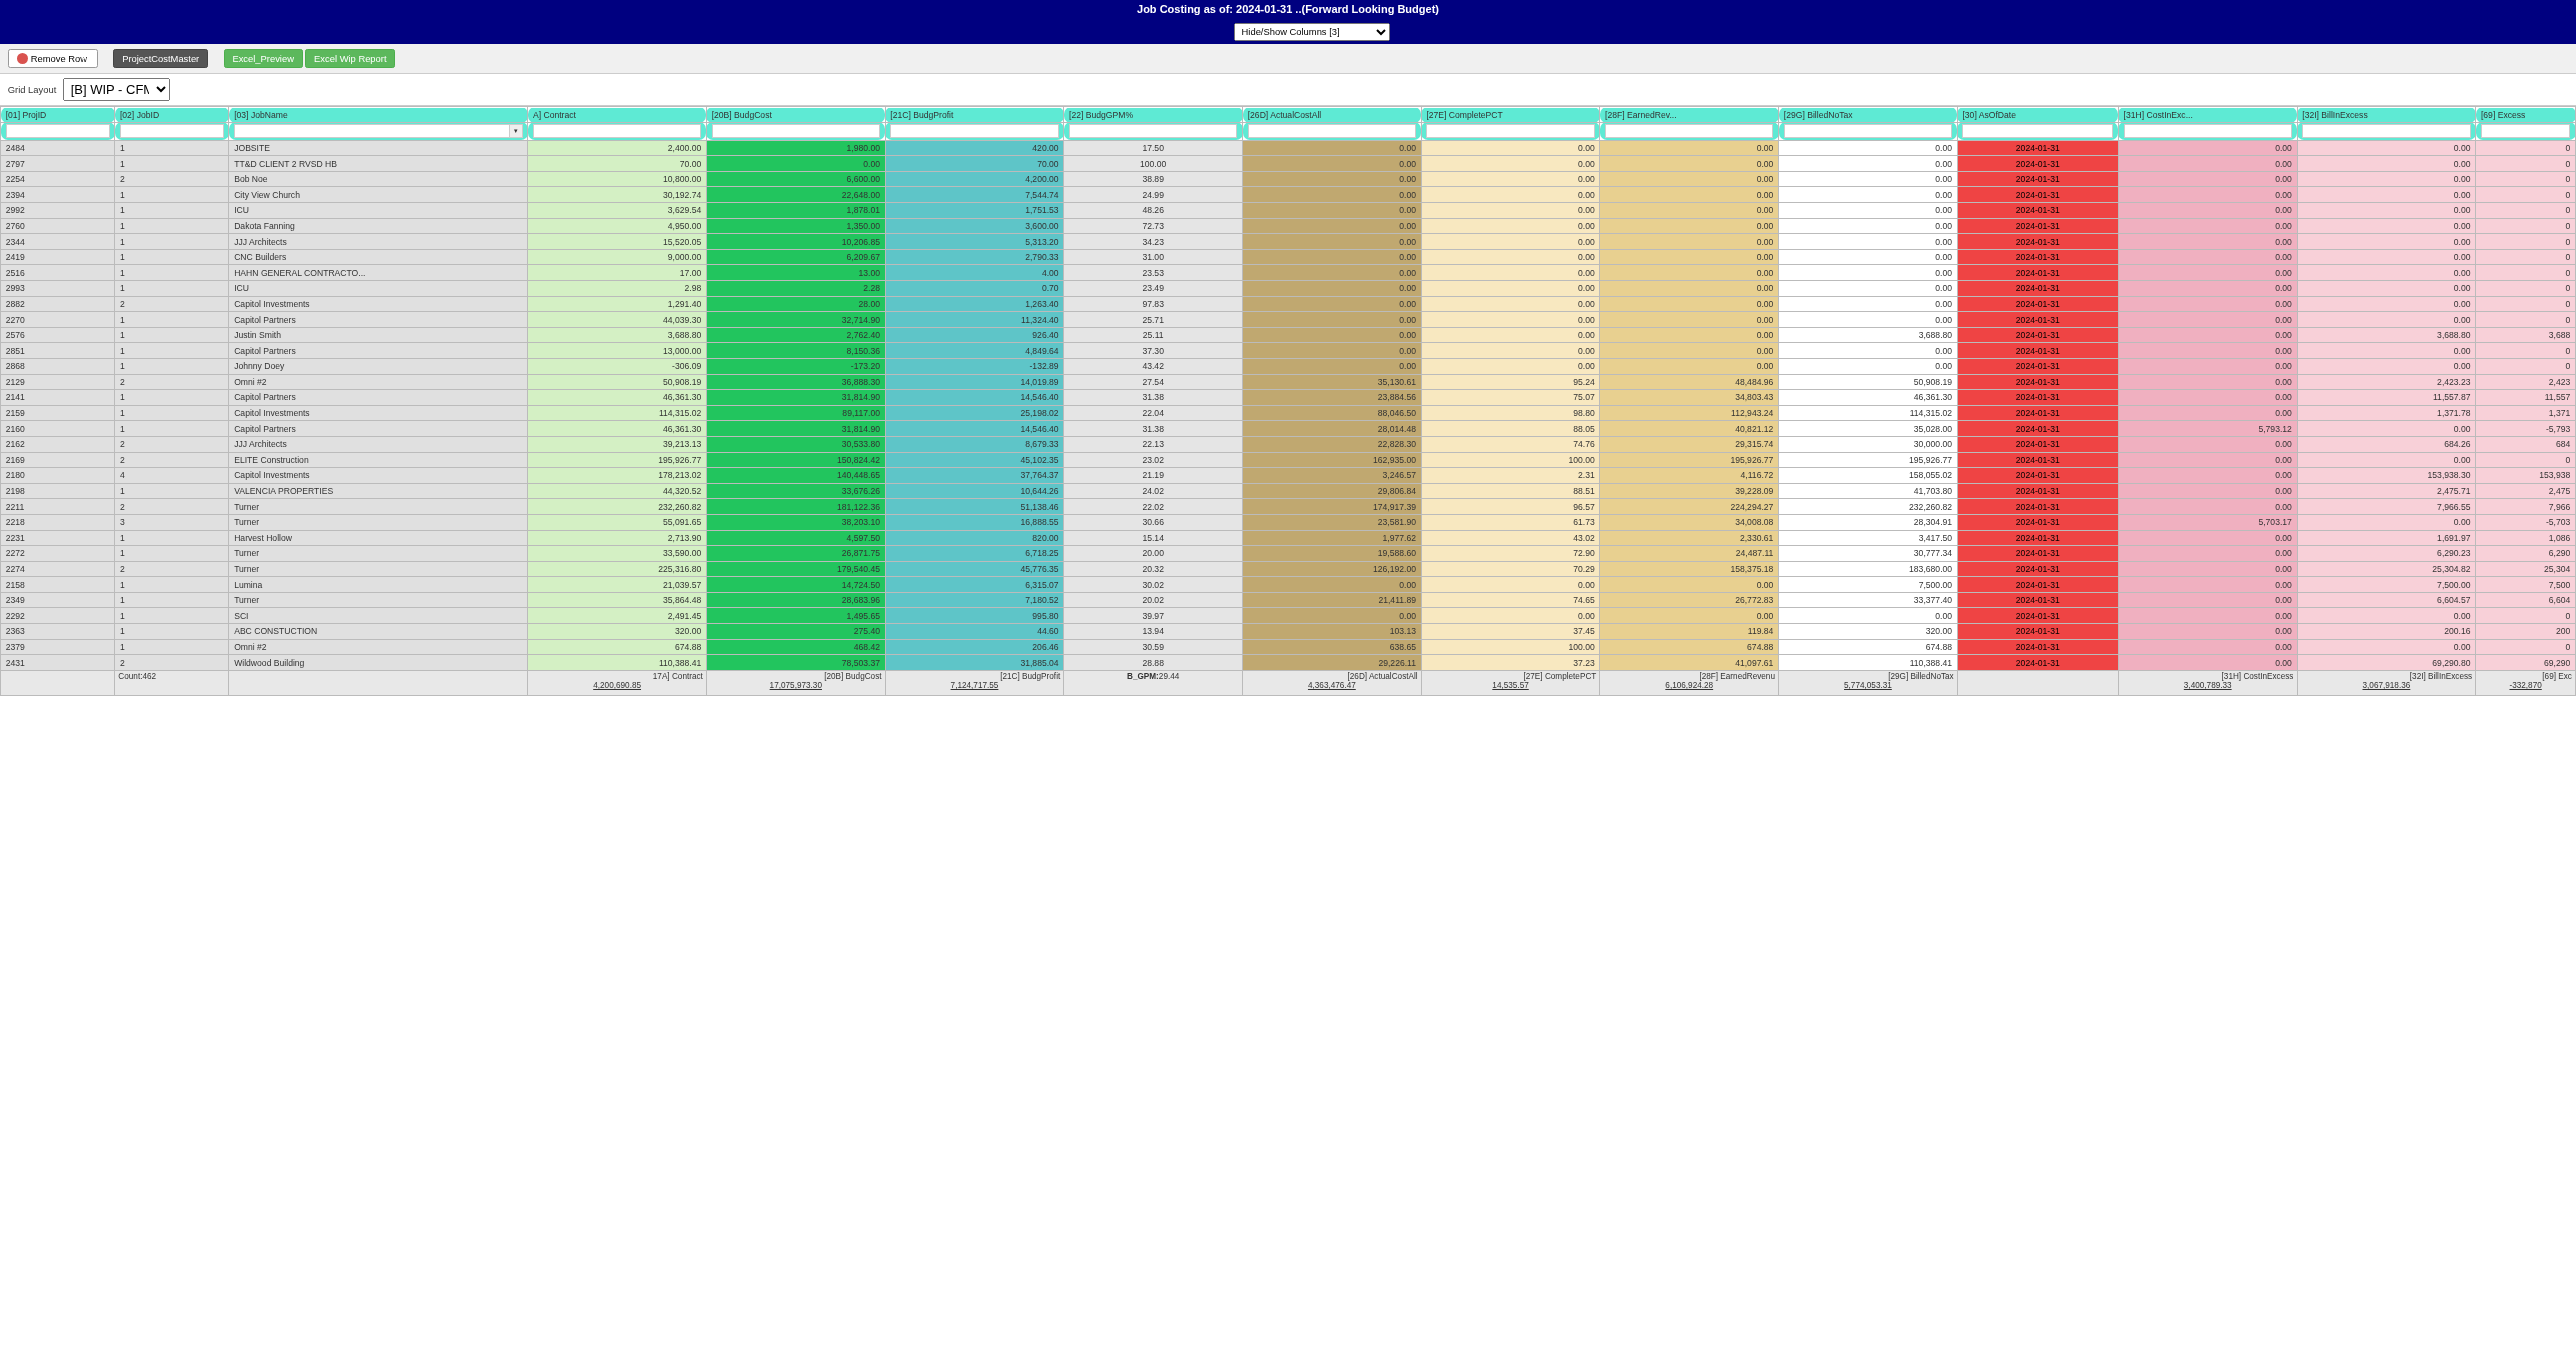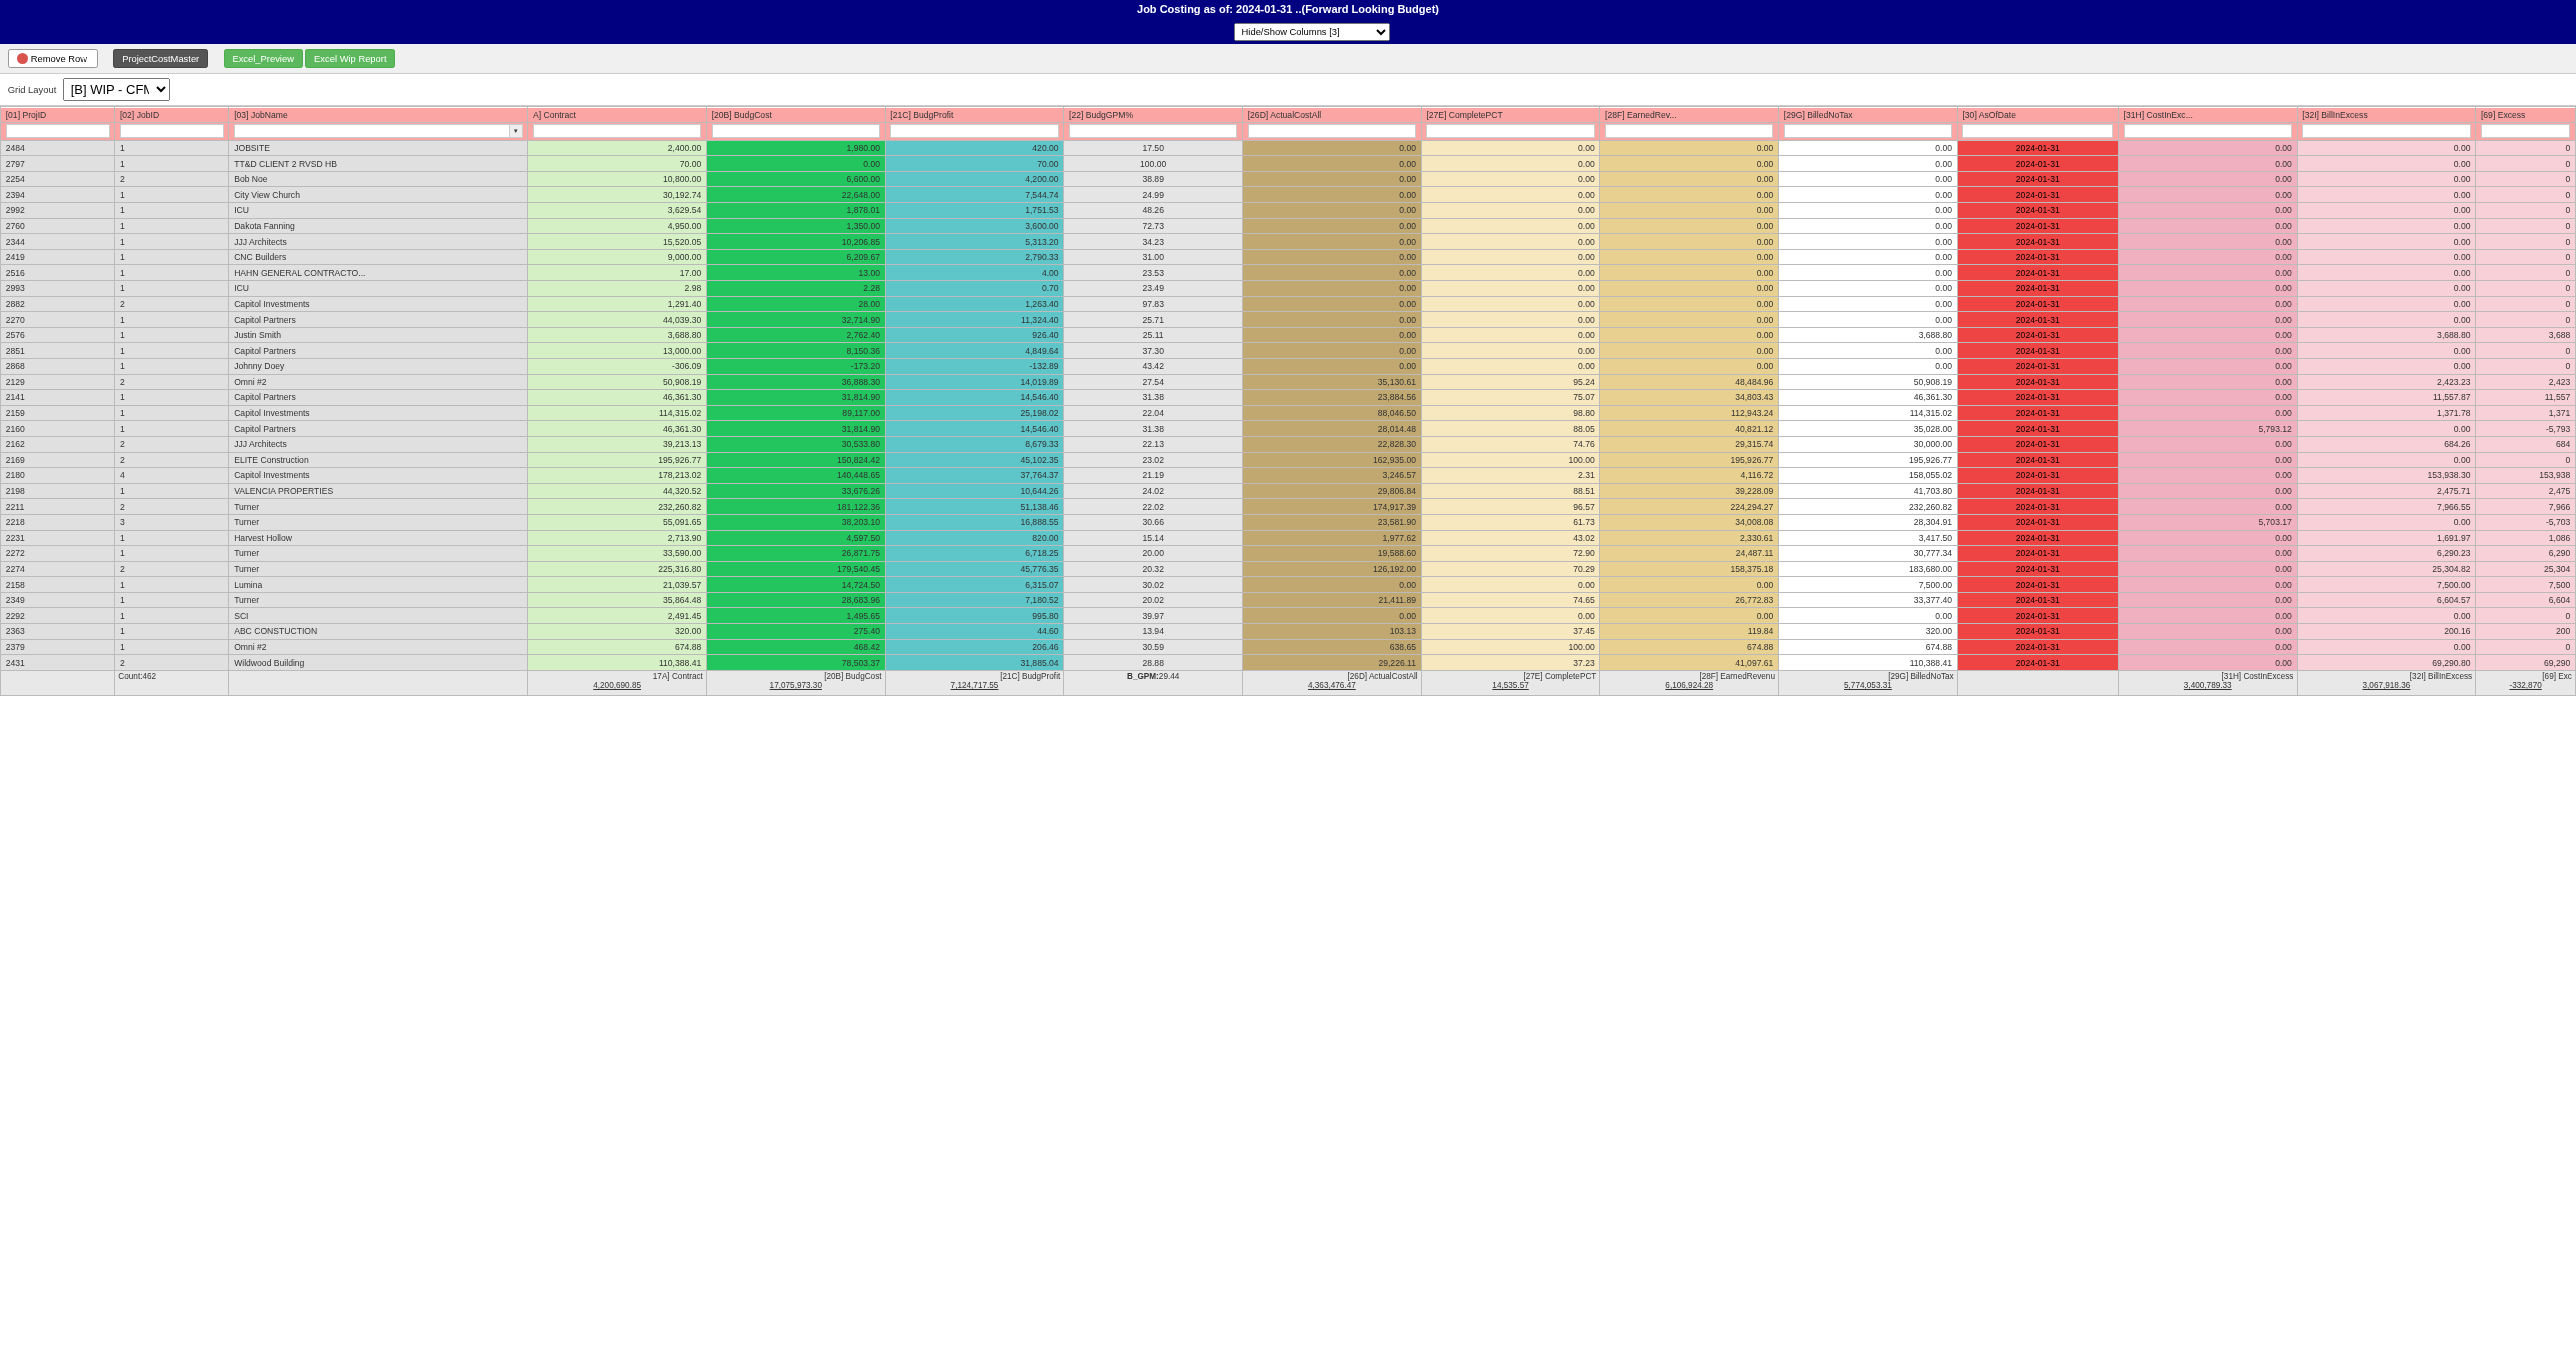--- a/index.html
+++ b/index.html
@@ -12,21 +12,21 @@
 .btn { padding: 3.1px 7.8px; border: 0.8px solid #999; border-radius: 2.3px; background: #fff; cursor: pointer; font-size: 9.4px; display: inline-flex; align-items: center; gap: 3.1px; }
 .btn-red-icon::before { content: ""; display:inline-block; width:11px; height:11px; background:#d9534f; border-radius:50%; position:relative; }
 .btn-red-icon::after { content:"✕"; color:#fff; position:relative; left:-8.6px; top:-0.8px; font-size:7px; font-weight:bold; margin-right:-7px;}
 .btn-dark { background: #555; color: #fff; border-color:#444; }
 .btn-green { background: #5cb85c; color: #fff; border-color:#4cae4c; }
 .layout-bar { padding: 4.7px 7.8px; display: flex; align-items: center; gap: 6.3px; border-bottom: 0.8px solid #ccc; }
 .layout-bar select { font-size: 13px; padding: 1.6px 3.1px; width: 107px; }
 .grid-wrap { overflow-x: auto; width: 100%; }
 table { border-collapse: collapse; width: 100%; table-layout: fixed; }
 th, td { border: 0.8px solid #bbb; padding: 1.6px 4.7px; overflow: hidden; white-space: nowrap; text-overflow: ellipsis; font-size: 8.6px; height: 15.6px; }
-thead th { background: #fca5a5; text-align: left; font-weight: 500; position: sticky; top: 1px; }
+thead th { background: #5eead4; text-align: left; font-weight: 500; position: sticky; top: 1px; border-radius: 7px; }
 .filter-row input { width: 100%; border: 0.8px solid #ccc; padding: 0.8px 1.6px; font-size: 8.6px; box-sizing:border-box; }
 .filter-row .combo { display:flex; }
 .filter-row .combo input { flex:1; }
 .filter-row .combo .dd { width:12.5px; border:0.8px solid #ccc; border-left:none; background:#eee; text-align:center; font-size:7px; line-height:11px; }
 td.num { text-align: right; }
 td.ctr { text-align: center; }
 .c-gray { background: #e0e0e0; }
 .c-lgreen { background: #d4f0c4; }
 .c-teal { background: #22c55e; }
 .c-teal2 { background: #5ec5c8; }

